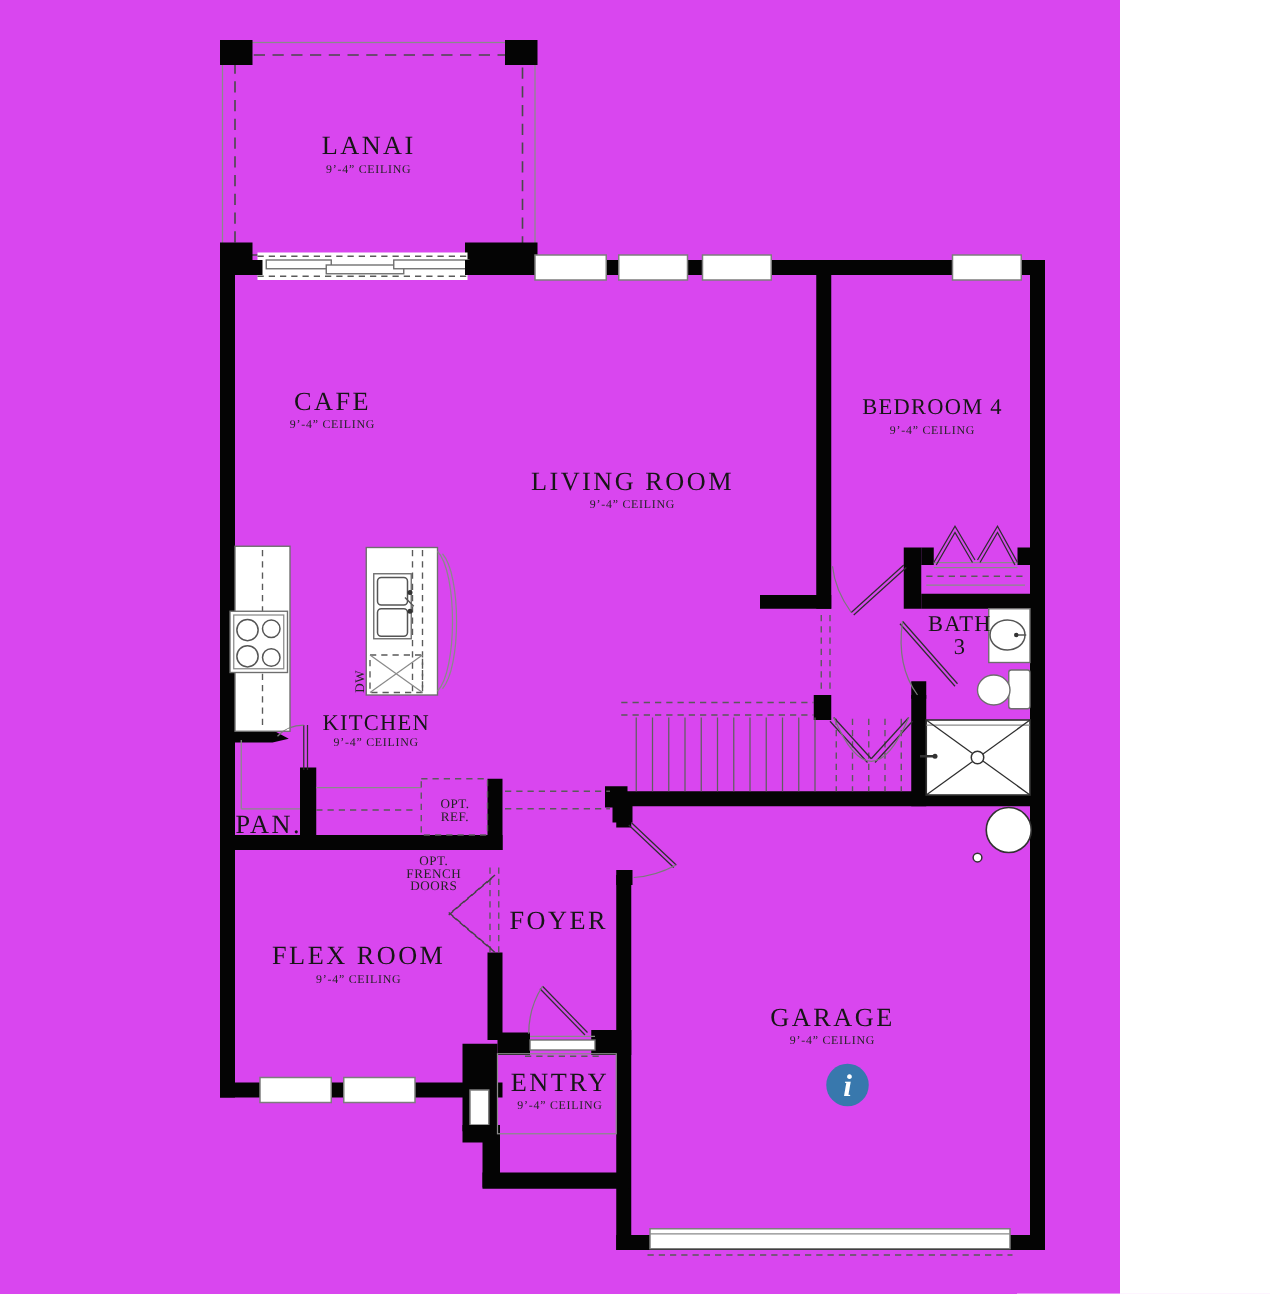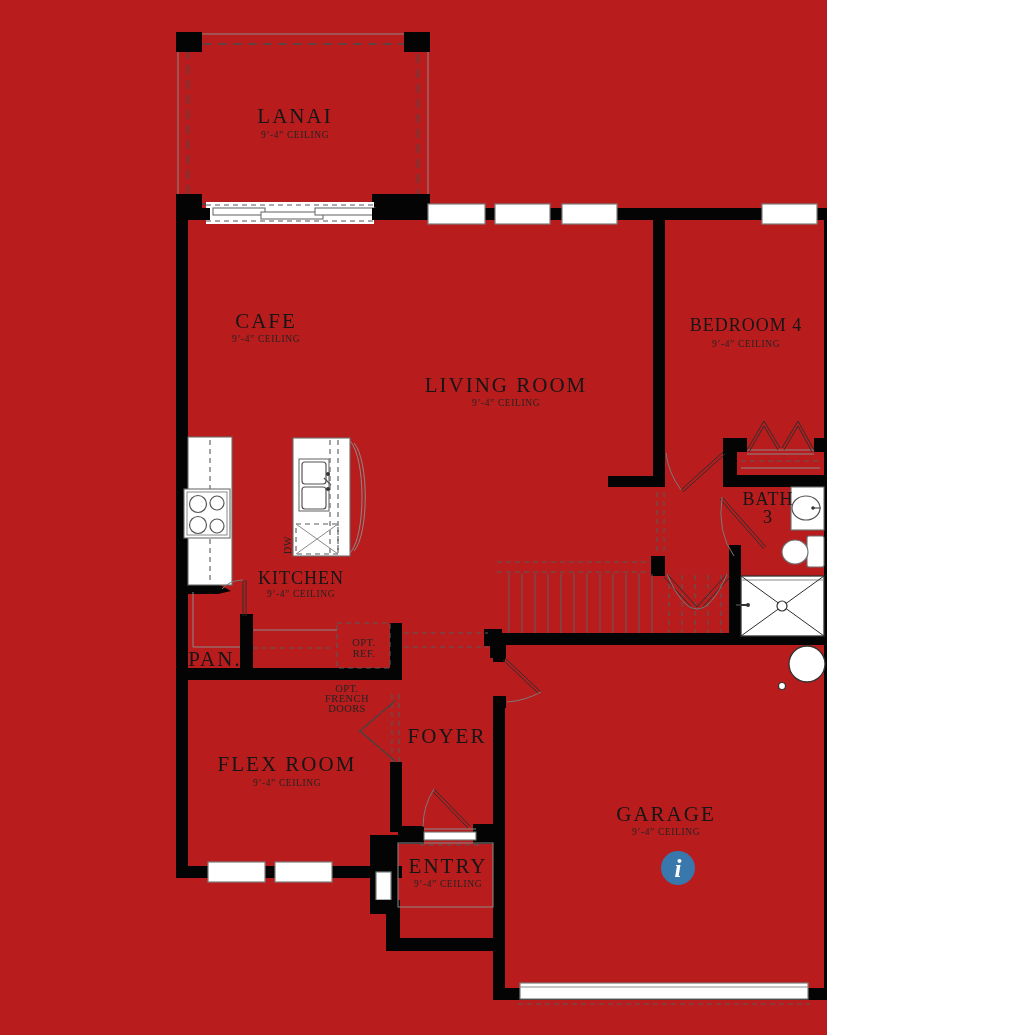--- a/index.html
+++ b/index.html
@@ -1,16 +1,16 @@
 <!DOCTYPE html>
 <html><head>
 <meta charset="utf-8">
 <style>
   html,body{margin:0;padding:0;background:#ffffff;}
-  .page{position:relative;width:827px;height:1035px;background:#b91c1c;overflow:hidden;
+  .page{position:relative;width:896px;height:1035px;background:#d946ef;overflow:hidden;
         font-family:"Liberation Serif", serif;}
   svg{position:absolute;left:0;top:0;}
   .wall{fill:#040404;stroke:none;}
   .win{fill:#ffffff;stroke:#7d7d7d;stroke-width:1.2;}
   .thin{fill:none;stroke:#8a8a8a;stroke-width:1;}
   .thin2{fill:none;stroke:#555;stroke-width:1.2;}
   .fixture{fill:#ffffff;stroke:#6e6e6e;stroke-width:1.1;}
   .dash{fill:none;stroke:#4a4a4a;stroke-width:1.3;stroke-dasharray:9 6;}
   .dashS{fill:none;stroke:#5a5a5a;stroke-width:1.1;stroke-dasharray:5 4;}
   .leaf{fill:none;stroke:#2e2e2e;stroke-width:1;}

